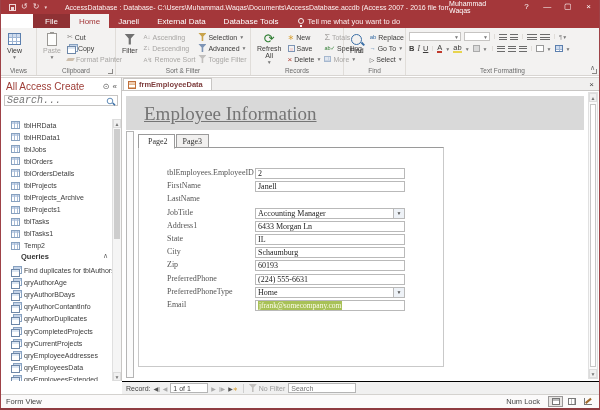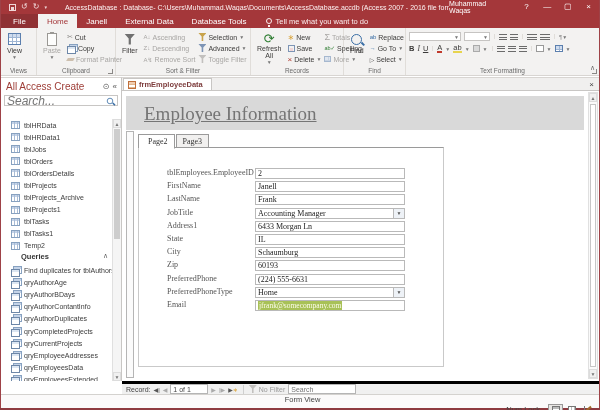--- a/index.html
+++ b/index.html
@@ -11,21 +11,21 @@
   .qat { display:flex; align-items:center; gap:5px; padding:0 6px 0 8px; }
   .qat .g { font-size:8px; line-height:8px; color:#f0d7d8; }
   .floppy { width:7px; height:7px; border:1px solid #f0d7d8; position:relative; }
   .floppy::after { content:""; position:absolute; left:1px; bottom:0; width:3px; height:3px; background:#f0d7d8; }
   .title-text { margin-left:12px; white-space:nowrap; overflow:hidden; color:#fdf3f3; }
   .tb-right { margin-left:auto; display:flex; align-items:center; gap:0; }
   .tb-user { font-size:7px; margin-right:10px; }
   .tb-btn { width:22px; text-align:center; font-size:8px; line-height:14px; }
 
   
-  .ribbontabs { height:14px; background:#A4373A; display:flex; align-items:stretch; font-size:8px; color:#fff; }
+  .ribbontabs { height:14px; background:#A4373A; display:flex; align-items:stretch; font-size:8px; color:#fff;margin-left:32px; }
   .rtab { padding:0 9px; display:flex; align-items:center; }
   .rtab.file { background:#8f3134; padding:0 12px; }
   .rtab.active { background:#f3f2f1; color:#A4373A; }
   .tellme { display:flex; align-items:center; gap:4px; margin-left:10px; font-size:7.5px; color:#fbeeee; }
   .bulb { width:6px; height:6px; border:1px solid #fbeeee; border-radius:50%; position:relative; }
   .bulb::after { content:""; position:absolute; left:1.5px; top:6px; width:1.5px; height:2px; background:#fbeeee; }
 
   
   .ribbon { height:48px; background:#f3f2f1; border-bottom:1px solid #d8d5d2; display:flex; position:relative; }
   .rgroup { position:relative; border-right:1px solid #e0ddd9; padding:2px 3px 9px 3px; display:flex; gap:3px; }
@@ -61,21 +61,21 @@
   .vline { width:1px; align-self:stretch; background:#e0ddd9; margin:2px 1px; }
   .launcher { position:absolute; right:2px; bottom:1px; width:5px; height:5px; border-right:1px solid #8a8886; border-bottom:1px solid #8a8886; }
   .collapse { position:absolute; right:4px; bottom:3px; font-size:7px; color:#6a6a6a; }
 
   
   .navpane { position:absolute; left:0; top:77px; width:121px; bottom:27px; background:#fff; border-right:1px solid #c8c6c4; border-top:1px solid #d8d5d2; }
   .np-head { display:flex; align-items:center; padding:3px 4px 2px 5px; }
   .np-title { font-size:10px; color:#9d3b35; flex:1; }
   .np-hic { font-size:8px; color:#555; margin-left:3px; }
   .np-search { margin:1px 3px; height:11px; border:1px solid #c8c6c4; display:flex; align-items:center; }
-  .np-search input { flex:1; border:none; outline:none; font-size:12px; font-style:italic; color:#555; padding:12px 2px; width:90px; font-family:Liberation Sans, sans-serif; background:transparent; }
+  .np-search input { flex:1; border:none; outline:none; font-size:10px; font-style:italic; color:#555; padding:12px 2px; width:90px; font-family:Liberation Mono, monospace; background:transparent; }
   .np-list { position:absolute; top:41px; bottom:0; left:0; right:9px; overflow:hidden; }
   .nitem { display:flex; align-items:center; gap:4px; height:12.1px; padding-left:10px; font-size:7px; color:#3b3b3b; white-space:nowrap; }
   .nsec { display:flex; align-items:flex-start; height:12.5px; padding-left:20px; font-size:7.5px; font-weight:bold; color:#333; }
   .nsec .chev { margin-left:auto; margin-right:4px; font-size:7px; color:#666; font-weight:normal; }
   .t-ic { flex:0 0 auto; width:9px; height:8px; border:1px solid #87a1c0; background:linear-gradient(#c4d3e8 0 2px,#fff 2px); position:relative; }
   .t-ic::before { content:""; position:absolute; inset:0; background:repeating-linear-gradient(90deg, transparent 0 2px, #a9bcd6 2px 3px); }
   .q-ic { flex:0 0 auto; width:9px; height:9px; position:relative; }
   .q-ic::before { content:""; position:absolute; left:2px; top:0; width:7px; height:6px; border:1px solid #87a1c0; background:linear-gradient(#c4d3e8 0 2px,#fff 2px); }
   .q-ic::after { content:""; position:absolute; left:0; top:2.5px; width:7px; height:6px; border:1px solid #6d87a8; background:linear-gradient(#dce6f2 0 2px,#fff 2px); }
   .np-scroll { position:absolute; top:41px; bottom:0; right:0; width:9px; background:#f5f5f5; border-left:1px solid #e0e0e0; }
@@ -104,31 +104,31 @@
   .fbox { width:150px; height:11px; border:1px solid #b9b9b9; font-family:"Liberation Serif", serif; font-size:8px; color:#222; padding:0 2px; display:flex; align-items:center; background:#fff; }
   .fbox.combo { padding:0; }
   .fbox.combo .cval { flex:1; padding:0 2px; }
   .cbtn { width:11px; align-self:stretch; border-left:1px solid #b9b9b9; background:#eef2f7; color:#555; font-size:5px; display:flex; align-items:center; justify-content:center; }
   .hl { background:#a8c157; color:#fdfdee; padding:0 1px; font-size:7.5px; white-space:nowrap; }
   .doc-scroll { position:absolute; top:1px; right:1px; bottom:2px; width:10px; background:#fafafa; border:1px solid #e0e0e0; }
   .doc-scroll .sb-thumb { top:11px; bottom:11px; height:auto; background:#fff; border:1px solid #c6c6c6; }
   .doc-scroll .sb-arrow { border:1px solid #dcdcdc; }
 
   
-  .recnav { position:absolute; left:121px; right:0; bottom:14px; height:13px; background:#f0f0f0; border-top:3px solid #000000; display:flex; align-items:center; gap:3px; padding-left:4px; font-size:7px; color:#444; }
+  .recnav { position:absolute; left:121px; right:0; bottom:14px; height:13px; background:#f0f0f0; border-top:1px solid #000000; display:flex; align-items:center; gap:3px; padding-left:4px; font-size:7px; color:#444; }
   .nav-g { color:#555; font-size:6px; }
   .nav-g.dis { color:#aaa; }
   .pos-box { width:38px; height:10px; background:#fff; border:1px solid #b5b5b5; font-size:7px; display:flex; align-items:center; padding-left:2px; }
   .recsep { width:1px; height:9px; background:#cfcfcf; margin:0 2px; }
   .nofilter { display:flex; align-items:center; gap:2px; color:#9a9a9a; }
   .rn-search { width:68px; height:10px; background:#fff; border:1px solid #b5b5b5; }
   .rn-search input { width:100%; height:100%; border:none; outline:none; font-size:7px; color:#333; padding:0 2px; font-family:"Liberation Sans",sans-serif; background:transparent; }
 
   
-  .statusbar { position:absolute; left:0; right:0; bottom:0; height:14px; background:#fbfafa; border-top:1px solid #d4d2cf; display:flex; align-items:center; font-size:7.5px; color:#444;flex-direction:column; }
+  .statusbar { position:absolute; left:0; right:0; bottom:0; height:14px; background:#fbfafa; border-top:1px solid #d4d2cf; display:flex; align-items:center; font-size:7.5px; color:#444; }
   .sb-left { padding-left:5px; }
   .sb-right { margin-left:auto; display:flex; align-items:center; gap:8px; padding-right:4px; }
   .viewbtns { display:flex; gap:1px; }
   .vbtn { width:15px; height:11px; display:flex; align-items:center; justify-content:center; }
   .vbtn.active { border:1px solid #9a9898; background:#e8e6e4; }
   .mini-form { width:8px; height:7px; border:1px solid #777; background:linear-gradient(#bbb 0 2px,#fff 2px); }
   .mini-sheet { width:8px; height:7px; border:1px solid #777; background:repeating-linear-gradient(90deg,#fff 0 2px,#bbb 2px 3px); }
   .mini-design { width:8px; height:7px; border-left:1px solid #777; border-bottom:1px solid #777; position:relative; }
   .mini-design::after { content:""; position:absolute; left:1px; bottom:1px; width:7px; height:1.5px; background:#a06a2c; transform:rotate(-40deg); transform-origin:left bottom; }
 </style>
@@ -488,21 +488,20 @@
           <div class="frow">
               <span class="flabel">tblEmployees.EmployeeID</span>
               <span class="fbox">2</span>
             </div>
           <div class="frow">
               <span class="flabel">FirstName</span>
               <span class="fbox">Janell</span>
             </div>
           <div class="frow">
               <span class="flabel">LastName</span>
-              <span class="fbox">Frank</span>
             </div>
           <div class="frow">
               <span class="flabel">JobTitle</span>
               <span class="fbox combo">
                 <i class="cval" style="font-style:normal;">Accounting Manager</i>
                 <i class="cbtn" style="font-style:normal;">▼</i>
               </span>
             </div>
           <div class="frow">
               <span class="flabel">Address1</span>

